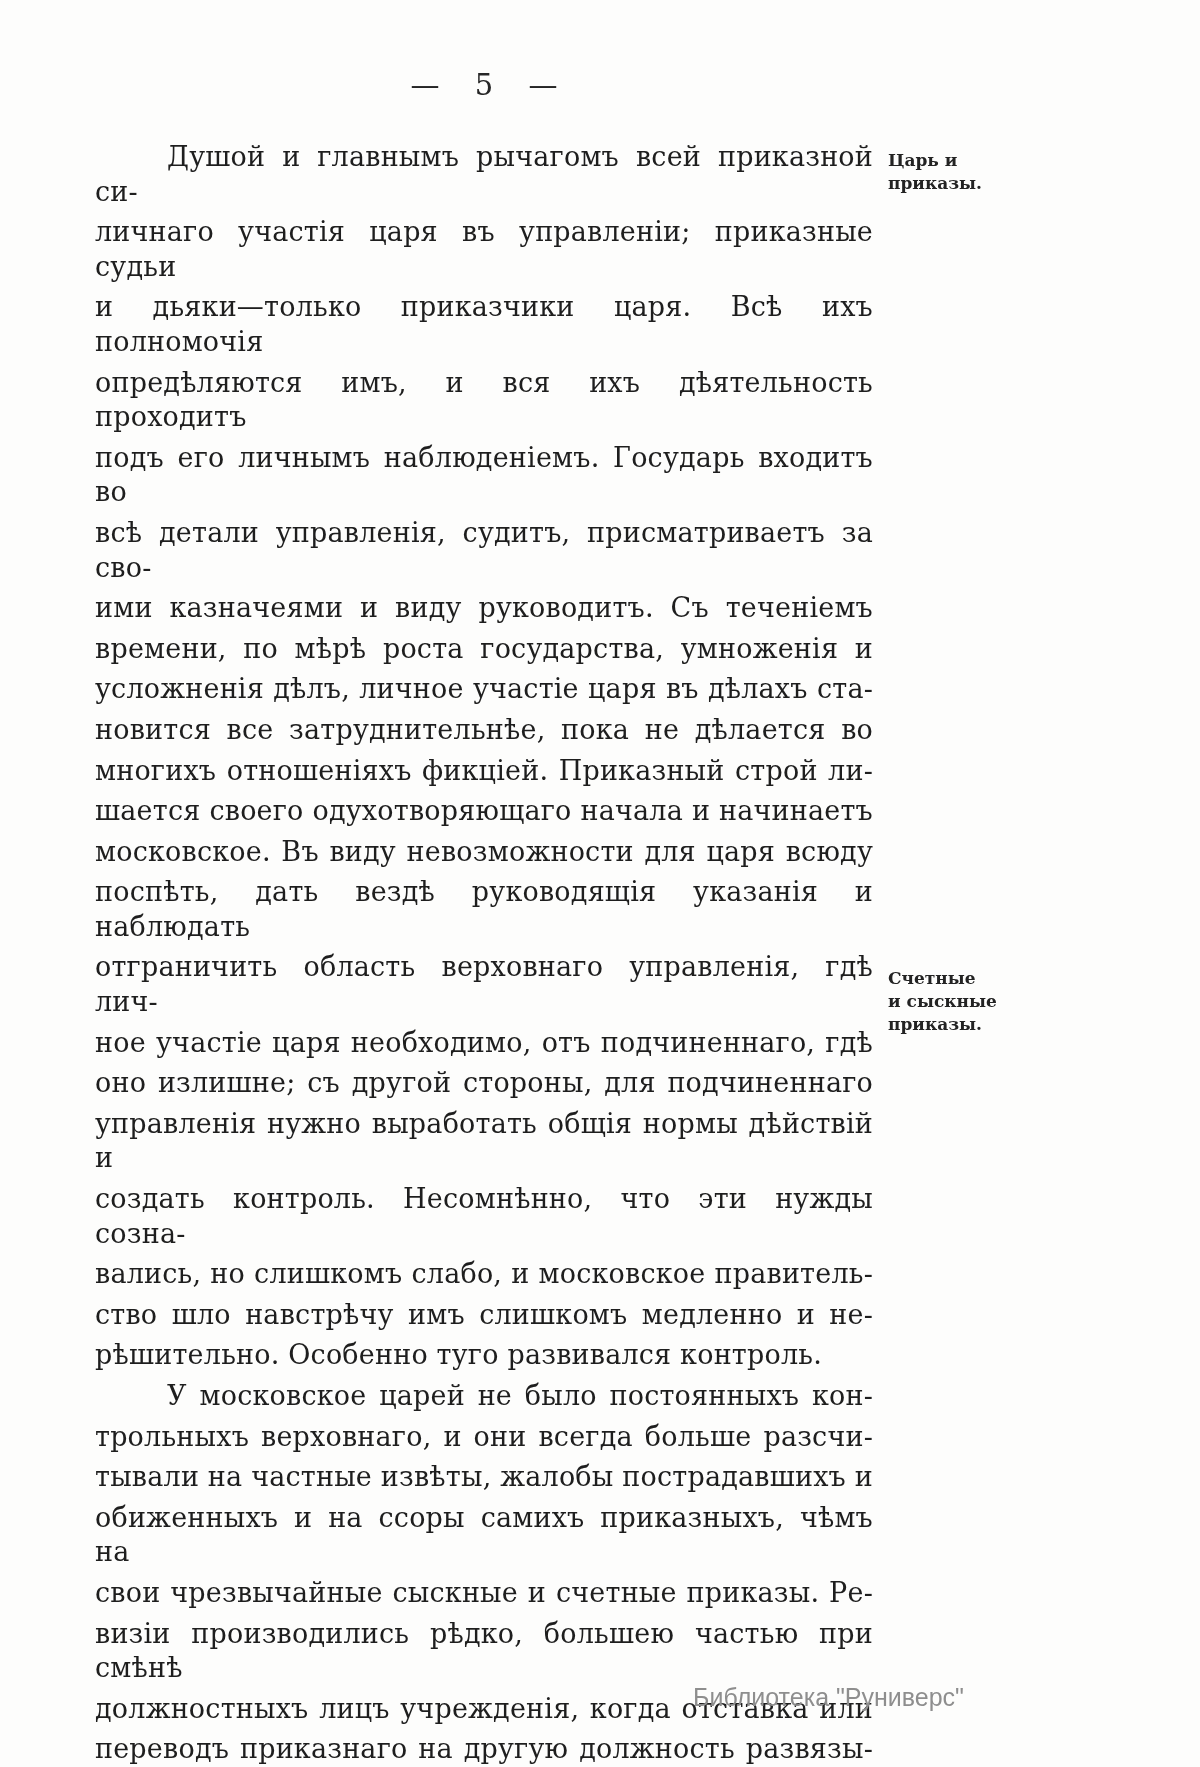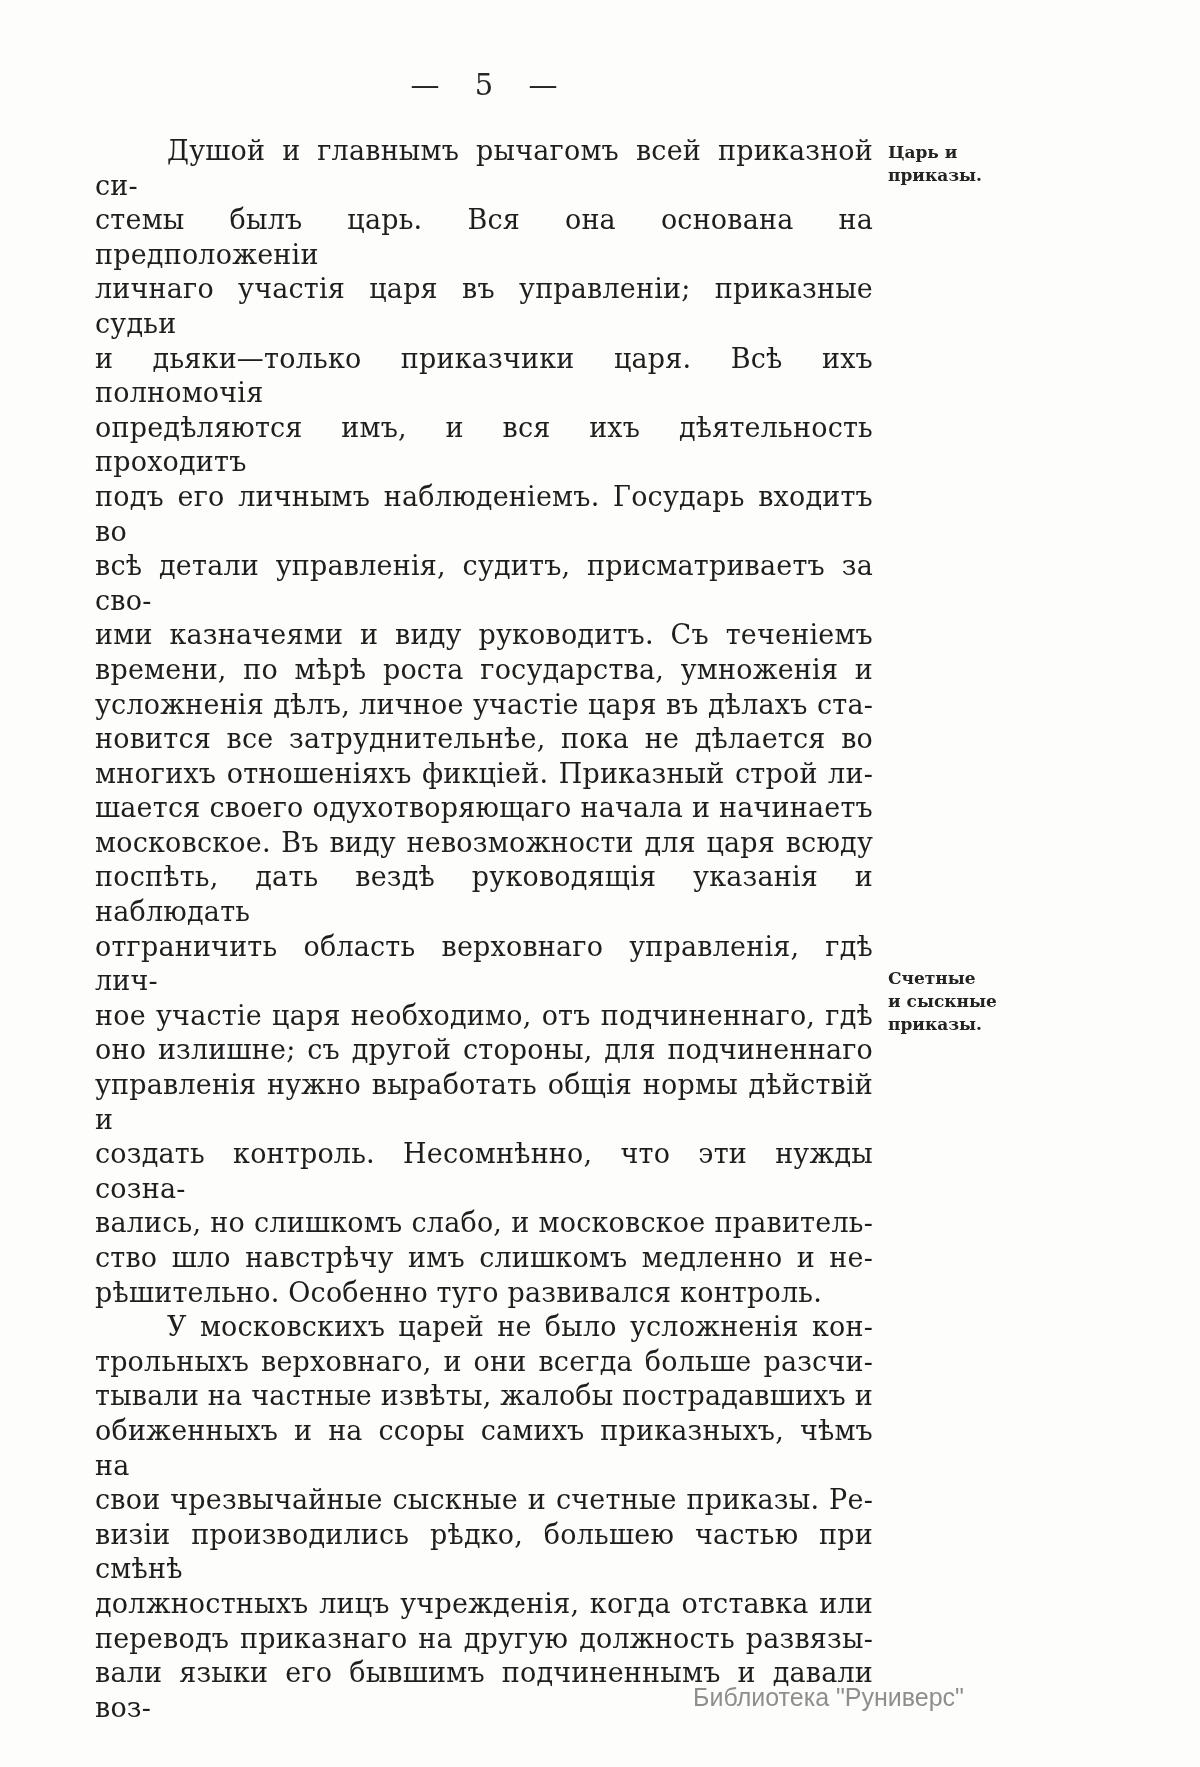--- a/index.html
+++ b/index.html
@@ -34,55 +34,55 @@
     width: 778px;
     font-size: 27px;
     line-height: 34.6px;
     letter-spacing: 0.2px;
     color: #1e1e1e;
   }
   .line {
     text-align: justify;
     text-align-last: justify;
     white-space: normal;
+    margin-top: 6px;
   }
   .para .line:first-child { text-indent: 72px; }
   .para.end-left .line:last-child { text-align-last: left; }
   .margin-note {
     position: absolute;
     left: 888px;
     width: 120px;
     font-size: 17px;
     line-height: 23px;
     font-weight: bold;
     color: #232323;
     font-family: "DejaVu Serif", serif;
   }
-  .note1 { top: 141px; }
+  .note1 { top: 149px; }
   .note2 { top: 967px; }
   .footer-watermark {
     position: absolute;
     top: 1683px;
     right: 236px;
     font-size: 25px;
     color: #8e8e8e;
     font-family: "Liberation Sans", sans-serif;
   }
 </style>
 </head>
 <body>
 
 <div class="page">
 
   <div class="page-header">— 5 —</div>
 
   <div class="text-block">
     <div class="para end-left">
         <div class="line">Душой и главнымъ рычагомъ всей приказной си-</div>
-        <div class="line">стемы былъ царь. Вся она основана на предположеніи</div>
         <div class="line">личнаго участія царя въ управленіи; приказные судьи</div>
         <div class="line">и дьяки—только приказчики царя. Всѣ ихъ полномочія</div>
         <div class="line">опредѣляются имъ, и вся ихъ дѣятельность проходитъ</div>
         <div class="line">подъ его личнымъ наблюденіемъ. Государь входитъ во</div>
         <div class="line">всѣ детали управленія, судитъ, присматриваетъ за сво-</div>
         <div class="line">ими казначеями и виду руководитъ. Съ теченіемъ</div>
         <div class="line">времени, по мѣрѣ роста государства, умноженія и</div>
         <div class="line">усложненія дѣлъ, личное участіе царя въ дѣлахъ ста-</div>
         <div class="line">новится все затруднительнѣе, пока не дѣлается во</div>
         <div class="line">многихъ отношеніяхъ фикціей. Приказный строй ли-</div>
@@ -92,21 +92,21 @@
         <div class="line">отграничить область верховнаго управленія, гдѣ лич-</div>
         <div class="line">ное участіе царя необходимо, отъ подчиненнаго, гдѣ</div>
         <div class="line">оно излишне; съ другой стороны, для подчиненнаго</div>
         <div class="line">управленія нужно выработать общія нормы дѣйствій и</div>
         <div class="line">создать контроль. Несомнѣнно, что эти нужды созна-</div>
         <div class="line">вались, но слишкомъ слабо, и московское правитель-</div>
         <div class="line">ство шло навстрѣчу имъ слишкомъ медленно и не-</div>
         <div class="line">рѣшительно. Особенно туго развивался контроль.</div>
       </div>
     <div class="para">
-        <div class="line">У московскихъ царей не было усложненія кон-</div>
+        <div class="line">У московское царей не было постоянныхъ кон-</div>
         <div class="line">трольныхъ верховнаго, и они всегда больше разсчи-</div>
         <div class="line">тывали на частные извѣты, жалобы пострадавшихъ и</div>
         <div class="line">обиженныхъ и на ссоры самихъ приказныхъ, чѣмъ на</div>
         <div class="line">свои чрезвычайные сыскные и счетные приказы. Ре-</div>
         <div class="line">визіи производились рѣдко, большею частью при смѣнѣ</div>
         <div class="line">должностныхъ лицъ учрежденія, когда отставка или</div>
         <div class="line">переводъ приказнаго на другую должность развязы-</div>
         <div class="line">вали языки его бывшимъ подчиненнымъ и давали воз-</div>
       </div>
   </div>

